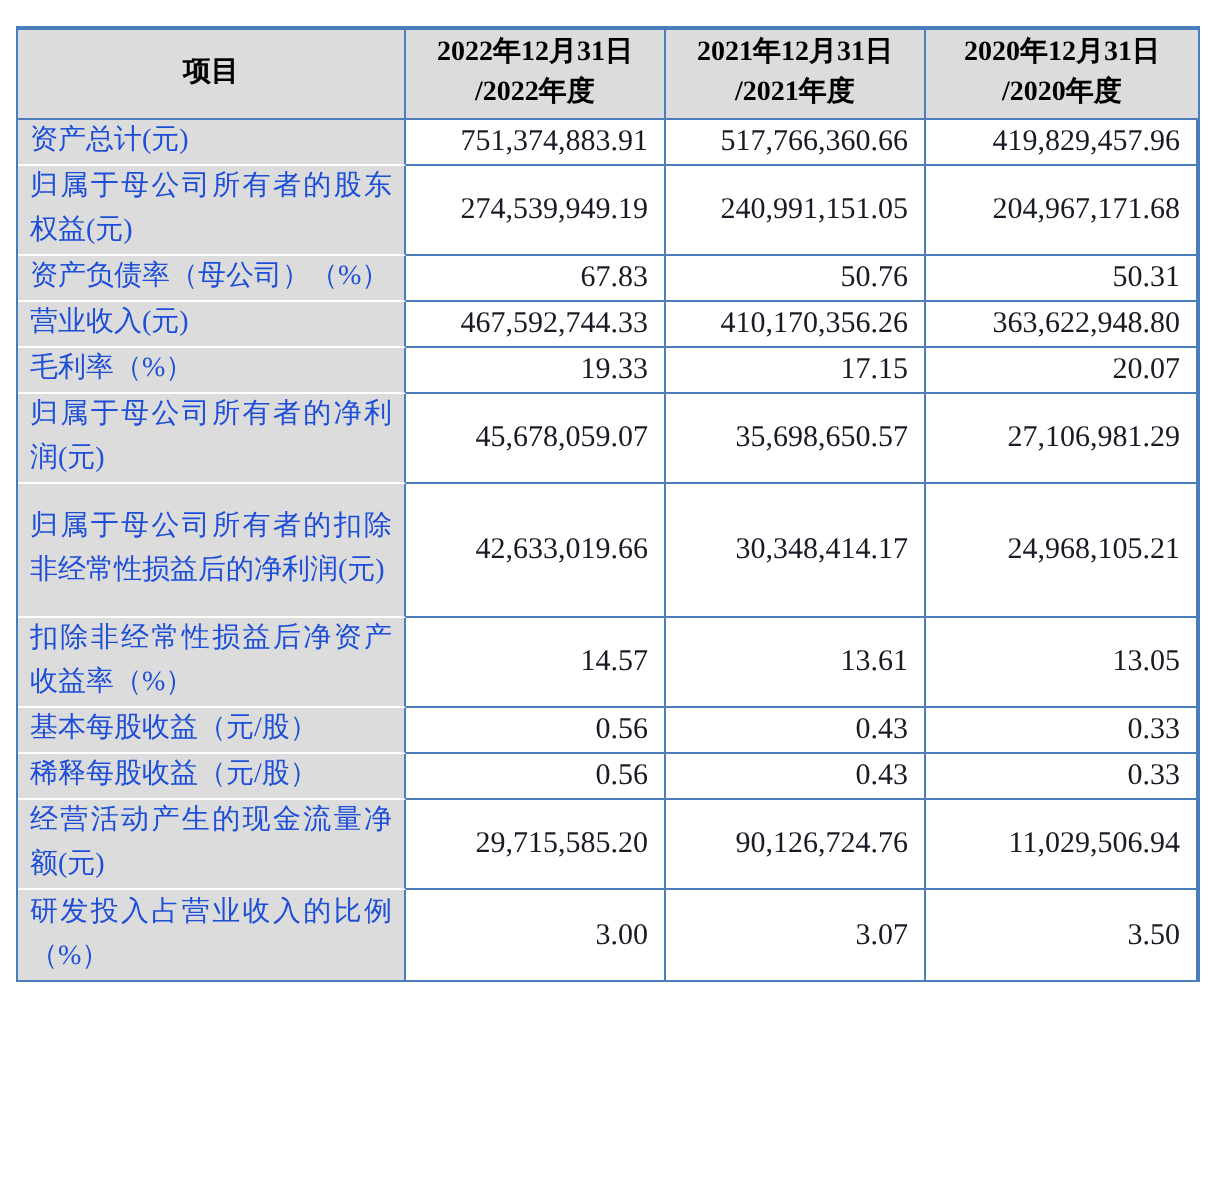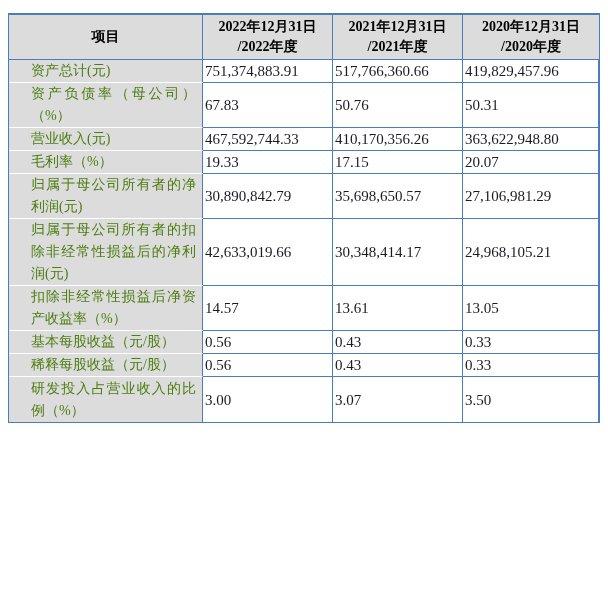--- a/index.html
+++ b/index.html
@@ -32,35 +32,35 @@
     vertical-align: middle;
     height: 44px;
     border-right: 1px solid #4a7ebb;
     border-bottom: 1px solid #4a7ebb;
     padding: 2px 2px;
   }
   th:last-child, td:last-child { border-right: none; margin-top: 36px; }
 
   td.label {
     background: #dcdcdc;
-    color: #4d7c0f;
+    color: #1d4ed8;
     font-size: 14px;
     line-height: 22px;
     text-align: justify;
     vertical-align: middle;
-    padding: 0 6px 0 22px;
+    padding: 0 6px 0 6px;
     border-right: 1px solid #4a7ebb;
     border-bottom: 1px solid #ffffff;
   }
   td.num {
     background: #ffffff;
     color: #1a1a26;
     font-size: 15px;
     line-height: 22px;
-    text-align: left;
+    text-align: right;
     vertical-align: middle;
     padding: 0 8px 0 2px;
     border-right: 1px solid #4a7ebb;
     border-bottom: 1px solid #4a7ebb;
   }
   tr.s  td { height: 22px; }
   tr.d  td { height: 45px; }
   tr.t  td { height: 67px; }
   tr:last-child td { border-bottom: none; }
 </style>
@@ -92,41 +92,47 @@
         </th>
       </tr>
     </thead>
     <tbody>
       <tr class="s">
         <td class="label">资产总计(元)</td>
         <td class="num">751,374,883.91</td>
         <td class="num">517,766,360.66</td>
         <td class="num">419,829,457.96</td>
       </tr>
+      <tr class="d">
+        <td class="label">归属于母公司所有者的股东权益(元)</td>
+        <td class="num">274,539,949.19</td>
+        <td class="num">240,991,151.05</td>
+        <td class="num">204,967,171.68</td>
+      </tr>
       <tr class="s">
         <td class="label">资产负债率（母公司）（%）</td>
         <td class="num">67.83</td>
         <td class="num">50.76</td>
         <td class="num">50.31</td>
       </tr>
       <tr class="s">
         <td class="label">营业收入(元)</td>
         <td class="num">467,592,744.33</td>
         <td class="num">410,170,356.26</td>
         <td class="num">363,622,948.80</td>
       </tr>
       <tr class="s">
         <td class="label">毛利率（%）</td>
         <td class="num">19.33</td>
         <td class="num">17.15</td>
         <td class="num">20.07</td>
       </tr>
       <tr class="d">
         <td class="label">归属于母公司所有者的净利润(元)</td>
-        <td class="num">30,890,842.79</td>
+        <td class="num">45,678,059.07</td>
         <td class="num">35,698,650.57</td>
         <td class="num">27,106,981.29</td>
       </tr>
       <tr class="t">
         <td class="label">归属于母公司所有者的扣除非经常性损益后的净利润(元)</td>
         <td class="num">42,633,019.66</td>
         <td class="num">30,348,414.17</td>
         <td class="num">24,968,105.21</td>
       </tr>
       <tr class="d">
@@ -141,20 +147,26 @@
         <td class="num">0.43</td>
         <td class="num">0.33</td>
       </tr>
       <tr class="s">
         <td class="label">稀释每股收益（元/股）</td>
         <td class="num">0.56</td>
         <td class="num">0.43</td>
         <td class="num">0.33</td>
       </tr>
       <tr class="d">
+        <td class="label">经营活动产生的现金流量净额(元)</td>
+        <td class="num">29,715,585.20</td>
+        <td class="num">90,126,724.76</td>
+        <td class="num">11,029,506.94</td>
+      </tr>
+      <tr class="d">
         <td class="label">研发投入占营业收入的比例（%）</td>
         <td class="num">3.00</td>
         <td class="num">3.07</td>
         <td class="num">3.50</td>
       </tr>
     </tbody>
   </table>
 </div>
 
 </body></html>

